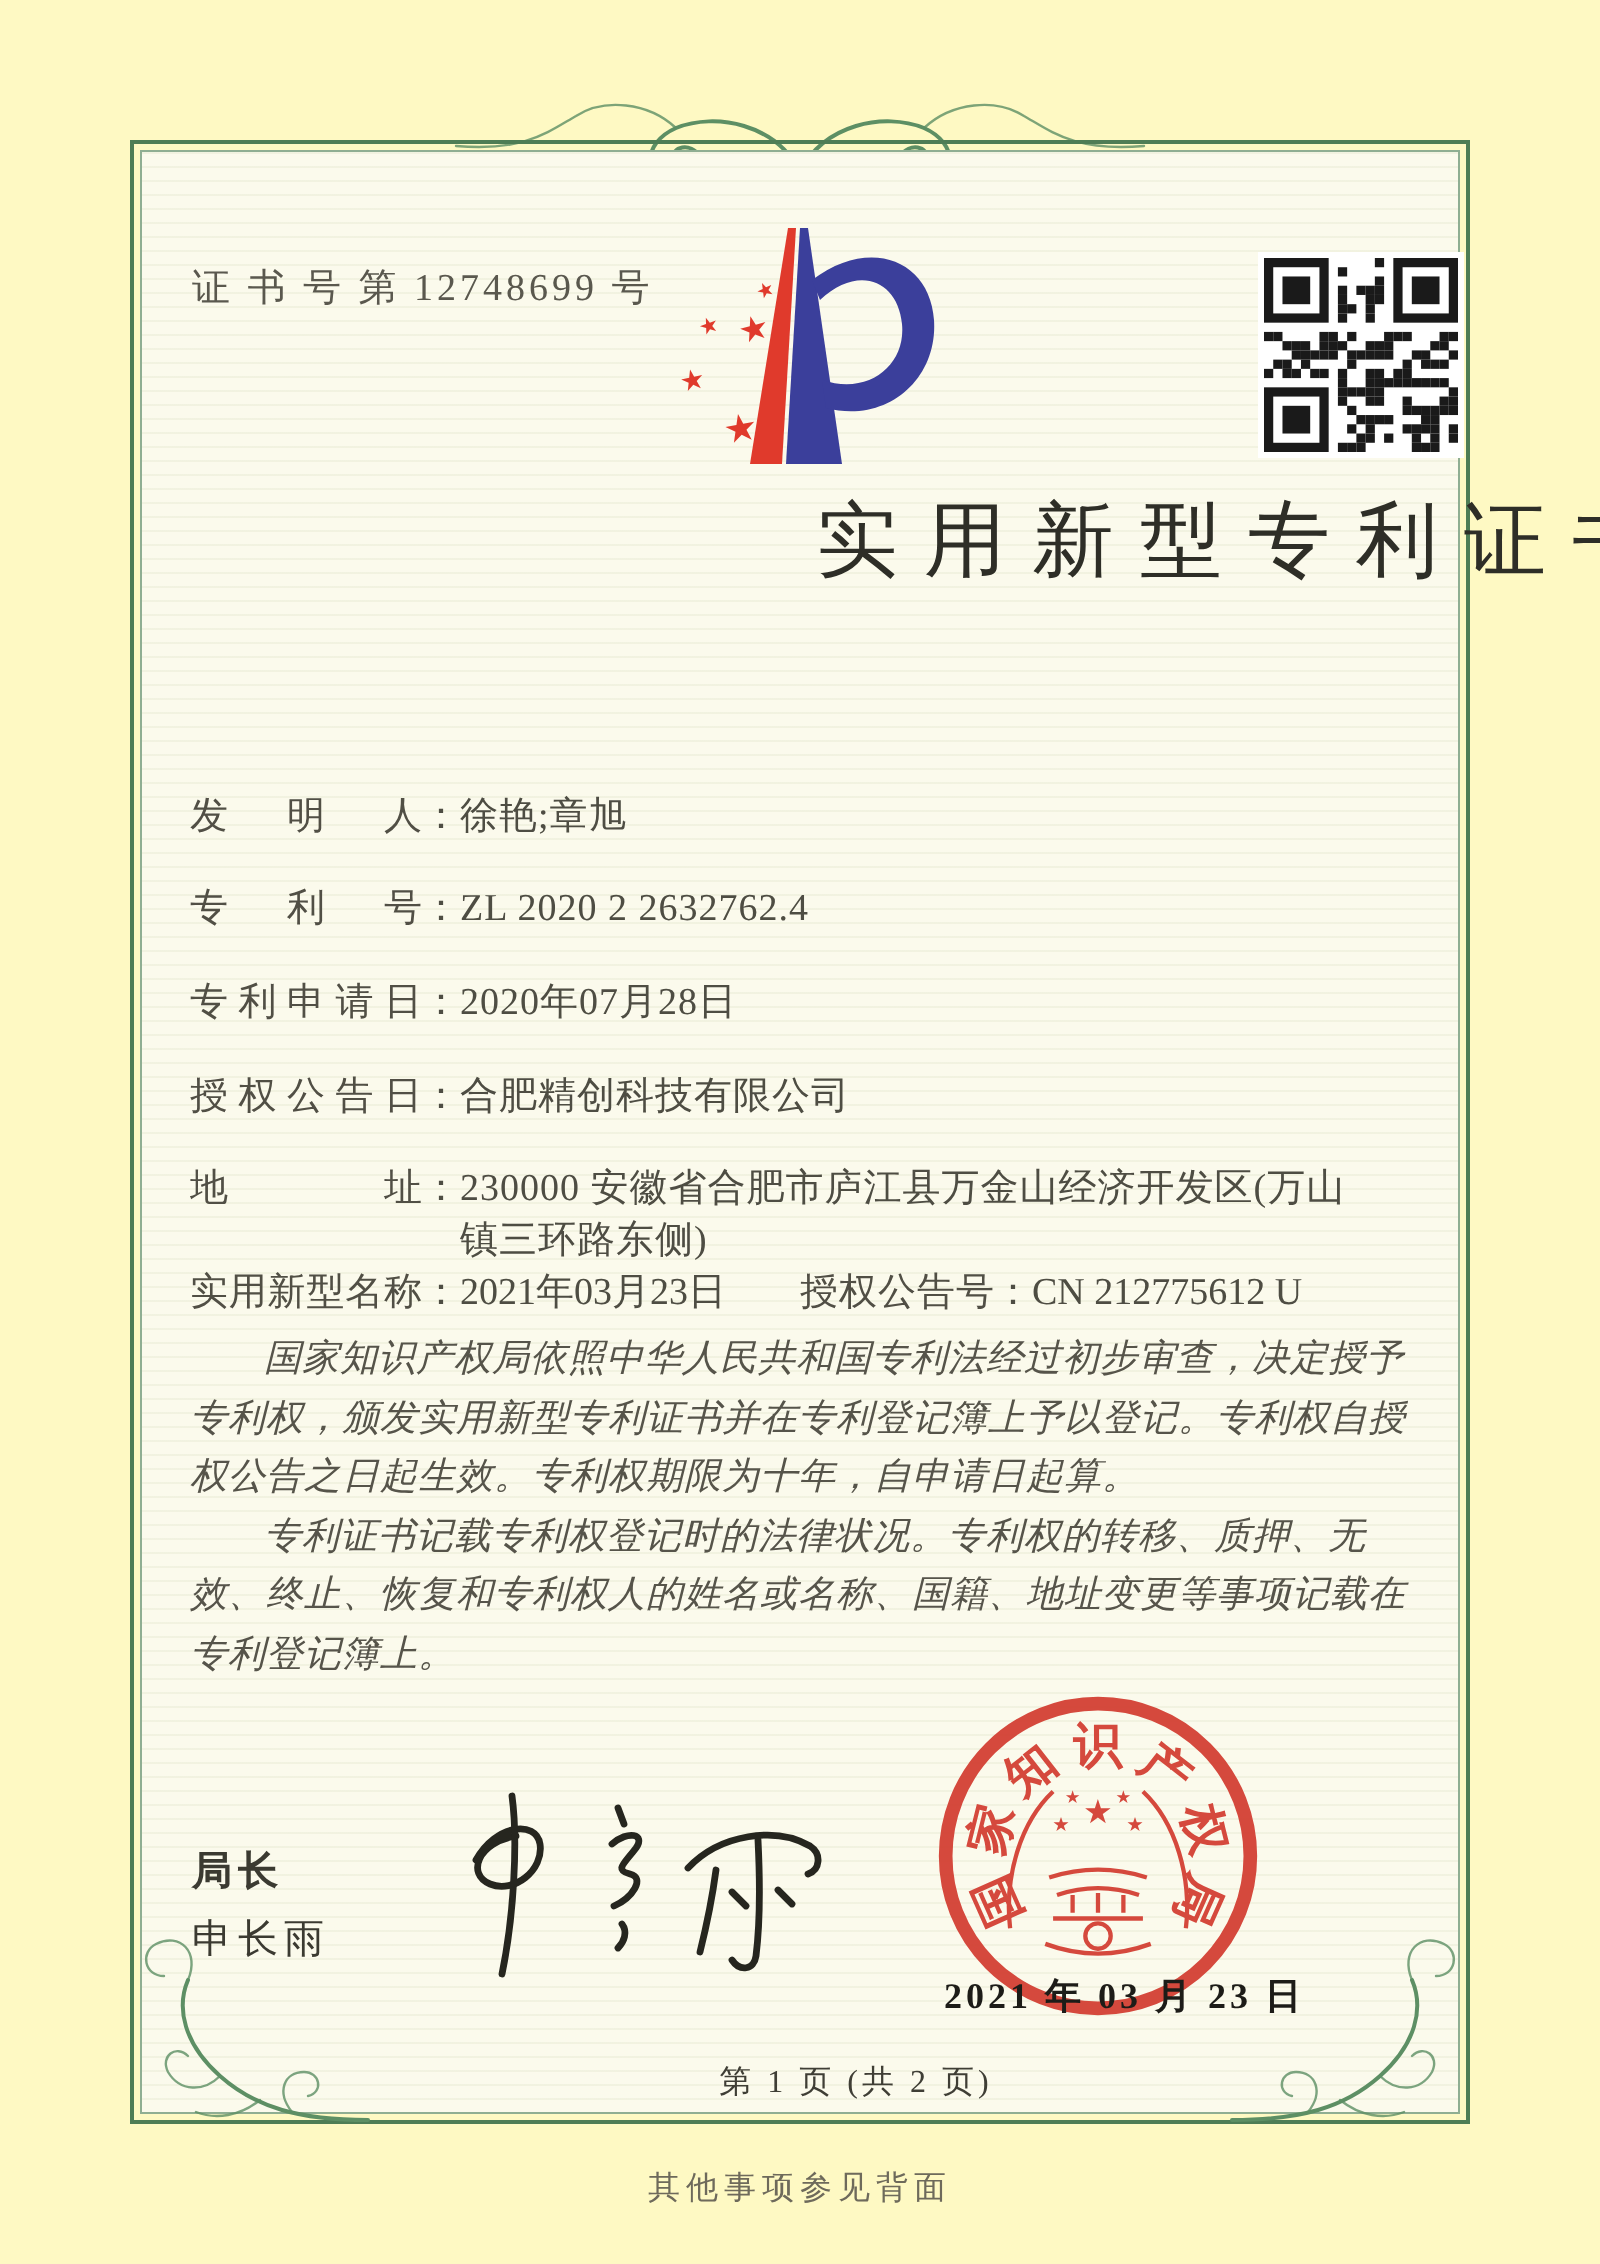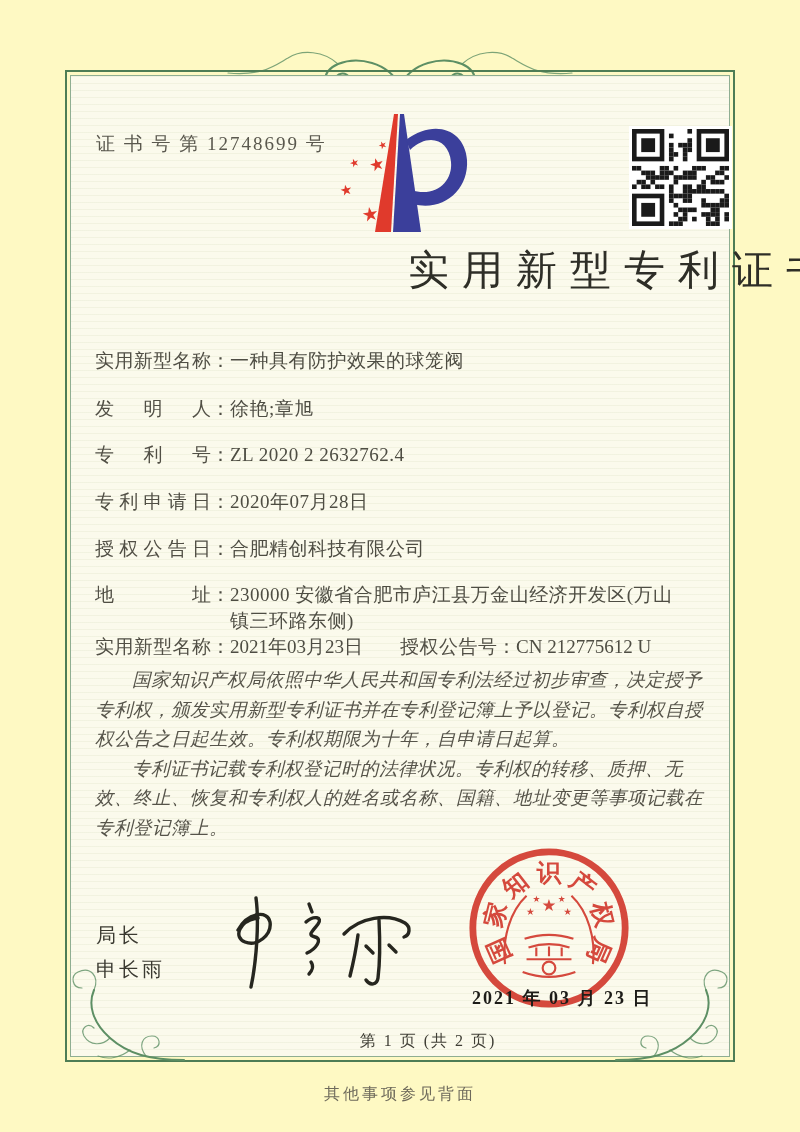--- a/index.html
+++ b/index.html
@@ -29,21 +29,21 @@
     font-size:41px;letter-spacing:13px;color:#2e2e27;font-weight:500;text-indent:13px;padding-left:40px;
   }
   .field{position:absolute;left:95px;width:615px;font-size:19px;color:#4e4d43;line-height:26px;}
   .flabel{display:inline-block;width:116px;text-align:justify;text-align-last:justify;vertical-align:top;color:#514f45;}
   .colon{vertical-align:top;}
   .fvalue{display:inline-block;width:462px;vertical-align:top;letter-spacing:.5px;}
   .grant-b{position:absolute;left:305px;top:0;white-space:nowrap;}
   .grant-b .flabel{width:97px;}
   .paras{position:absolute;left:95px;top:666px;width:614px;font-size:18.5px;line-height:29.5px;color:#56544a;font-style:italic;}
   .paras p{margin:0;text-indent:2em;letter-spacing:.5px;}
-  .signer-title{position:absolute;left:96px;top:922px;font-size:20px;color:#3b3a31;letter-spacing:3px;font-family:"Liberation Sans","DejaVu Sans",sans-serif;}
+  .signer-title{position:absolute;left:96px;top:922px;font-size:20px;color:#3b3a31;letter-spacing:3px;font-family:"Liberation Sans","DejaVu Sans",sans-serif;font-weight:bold;}
   .signer-name{position:absolute;left:96px;top:956px;font-size:20px;color:#3b3a31;letter-spacing:3px;font-family:"Liberation Sans","DejaVu Sans",sans-serif;}
   .signature{position:absolute;left:212px;top:890px;}
   .seal{position:absolute;left:466px;top:845px;}
   #seal-arc text{fill:#d23b2f;font-size:25px;font-weight:700;font-family:"Liberation Serif",serif;}
   .seal-date{position:absolute;left:472px;top:986px;width:180px;text-align:center;
     font-size:18px;font-weight:700;color:#1d1c18;letter-spacing:2px;white-space:nowrap;}
   .page-no{position:absolute;left:0;top:1031px;width:100%;text-align:center;font-size:16px;color:#3f3e35;letter-spacing:2px;padding-left:28px;}
   .back-note{position:absolute;left:0;top:1084px;width:100%;text-align:center;font-size:16px;color:#6e6a5b;letter-spacing:3px;}
   .orn{position:absolute;}
   .orn path{fill:none;stroke:#5d8f64;stroke-width:2;stroke-linecap:round;}
@@ -233,23 +233,20 @@
       <rect x="64.66666666666666" y="0" width="32.33333333333333" height="32.33333333333333" fill="#1a1a1a"></rect>
       <rect x="69.28571428571428" y="4.619047619047619" width="23.095238095238095" height="23.095238095238095" fill="#fff"></rect>
       <rect x="73.9047619047619" y="9.238095238095237" width="13.857142857142856" height="13.857142857142856" fill="#1a1a1a"></rect>
       <rect x="0" y="64.66666666666666" width="32.33333333333333" height="32.33333333333333" fill="#1a1a1a"></rect>
       <rect x="4.619047619047619" y="69.28571428571428" width="23.095238095238095" height="23.095238095238095" fill="#fff"></rect>
       <rect x="9.238095238095237" y="73.9047619047619" width="13.857142857142856" height="13.857142857142856" fill="#1a1a1a"></rect>
     </svg>
 
   <div class="title">实用新型专利证书</div>
 
-  <div class="field" style="top:348px">
-    <span class="flabel">实用新型名称</span><span class="colon">：</span><span class="fvalue">一种具有防护效果的球笼阀</span>
-  </div>
   <div class="field" style="top:396px">
     <span class="flabel">发明人</span><span class="colon">：</span><span class="fvalue">徐艳;章旭</span>
   </div>
   <div class="field" style="top:442px">
     <span class="flabel">专利号</span><span class="colon">：</span><span class="fvalue">ZL 2020 2 2632762.4</span>
   </div>
   <div class="field" style="top:489px">
     <span class="flabel">专利申请日</span><span class="colon">：</span><span class="fvalue">2020年07月28日</span>
   </div>
   <div class="field" style="top:536px">

